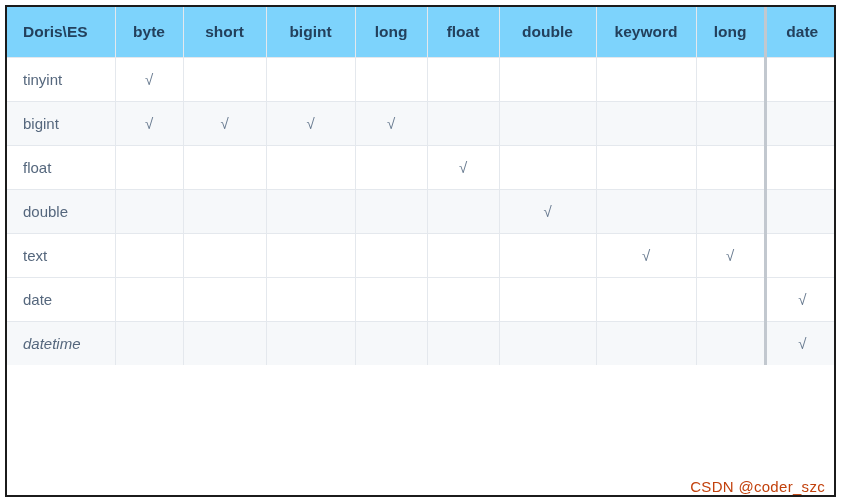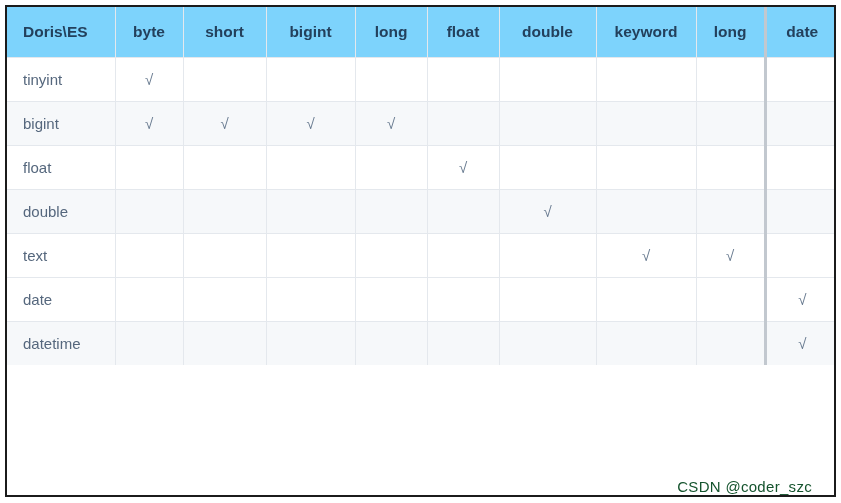--- a/index.html
+++ b/index.html
@@ -96,34 +96,35 @@
     border-left: 3px solid #c2c8cf;
   }
 
   table.compat-table th:last-child,
   table.compat-table td:last-child {
     border-right: none;
   }
 
   table.compat-table tbody tr:last-child td {
     border-bottom: none;
+    font-style: italic;
   }
 
   .check {
     display: inline-block;
     color: #6a7c91;
     font-size: 15px;
     line-height: 1;
   }
 
   #watermark {
     position: absolute;
-    right: 29px;
+    right: 16px;
     bottom: 8px;
-    color: #14532d;
+    color: #c2410c;
     font-size: 15px;
     font-family: "Liberation Sans", sans-serif;
     letter-spacing: 0.3px;
     pointer-events: none;
     white-space: nowrap;
   }
 </style>
 </head>
 <body>
 

